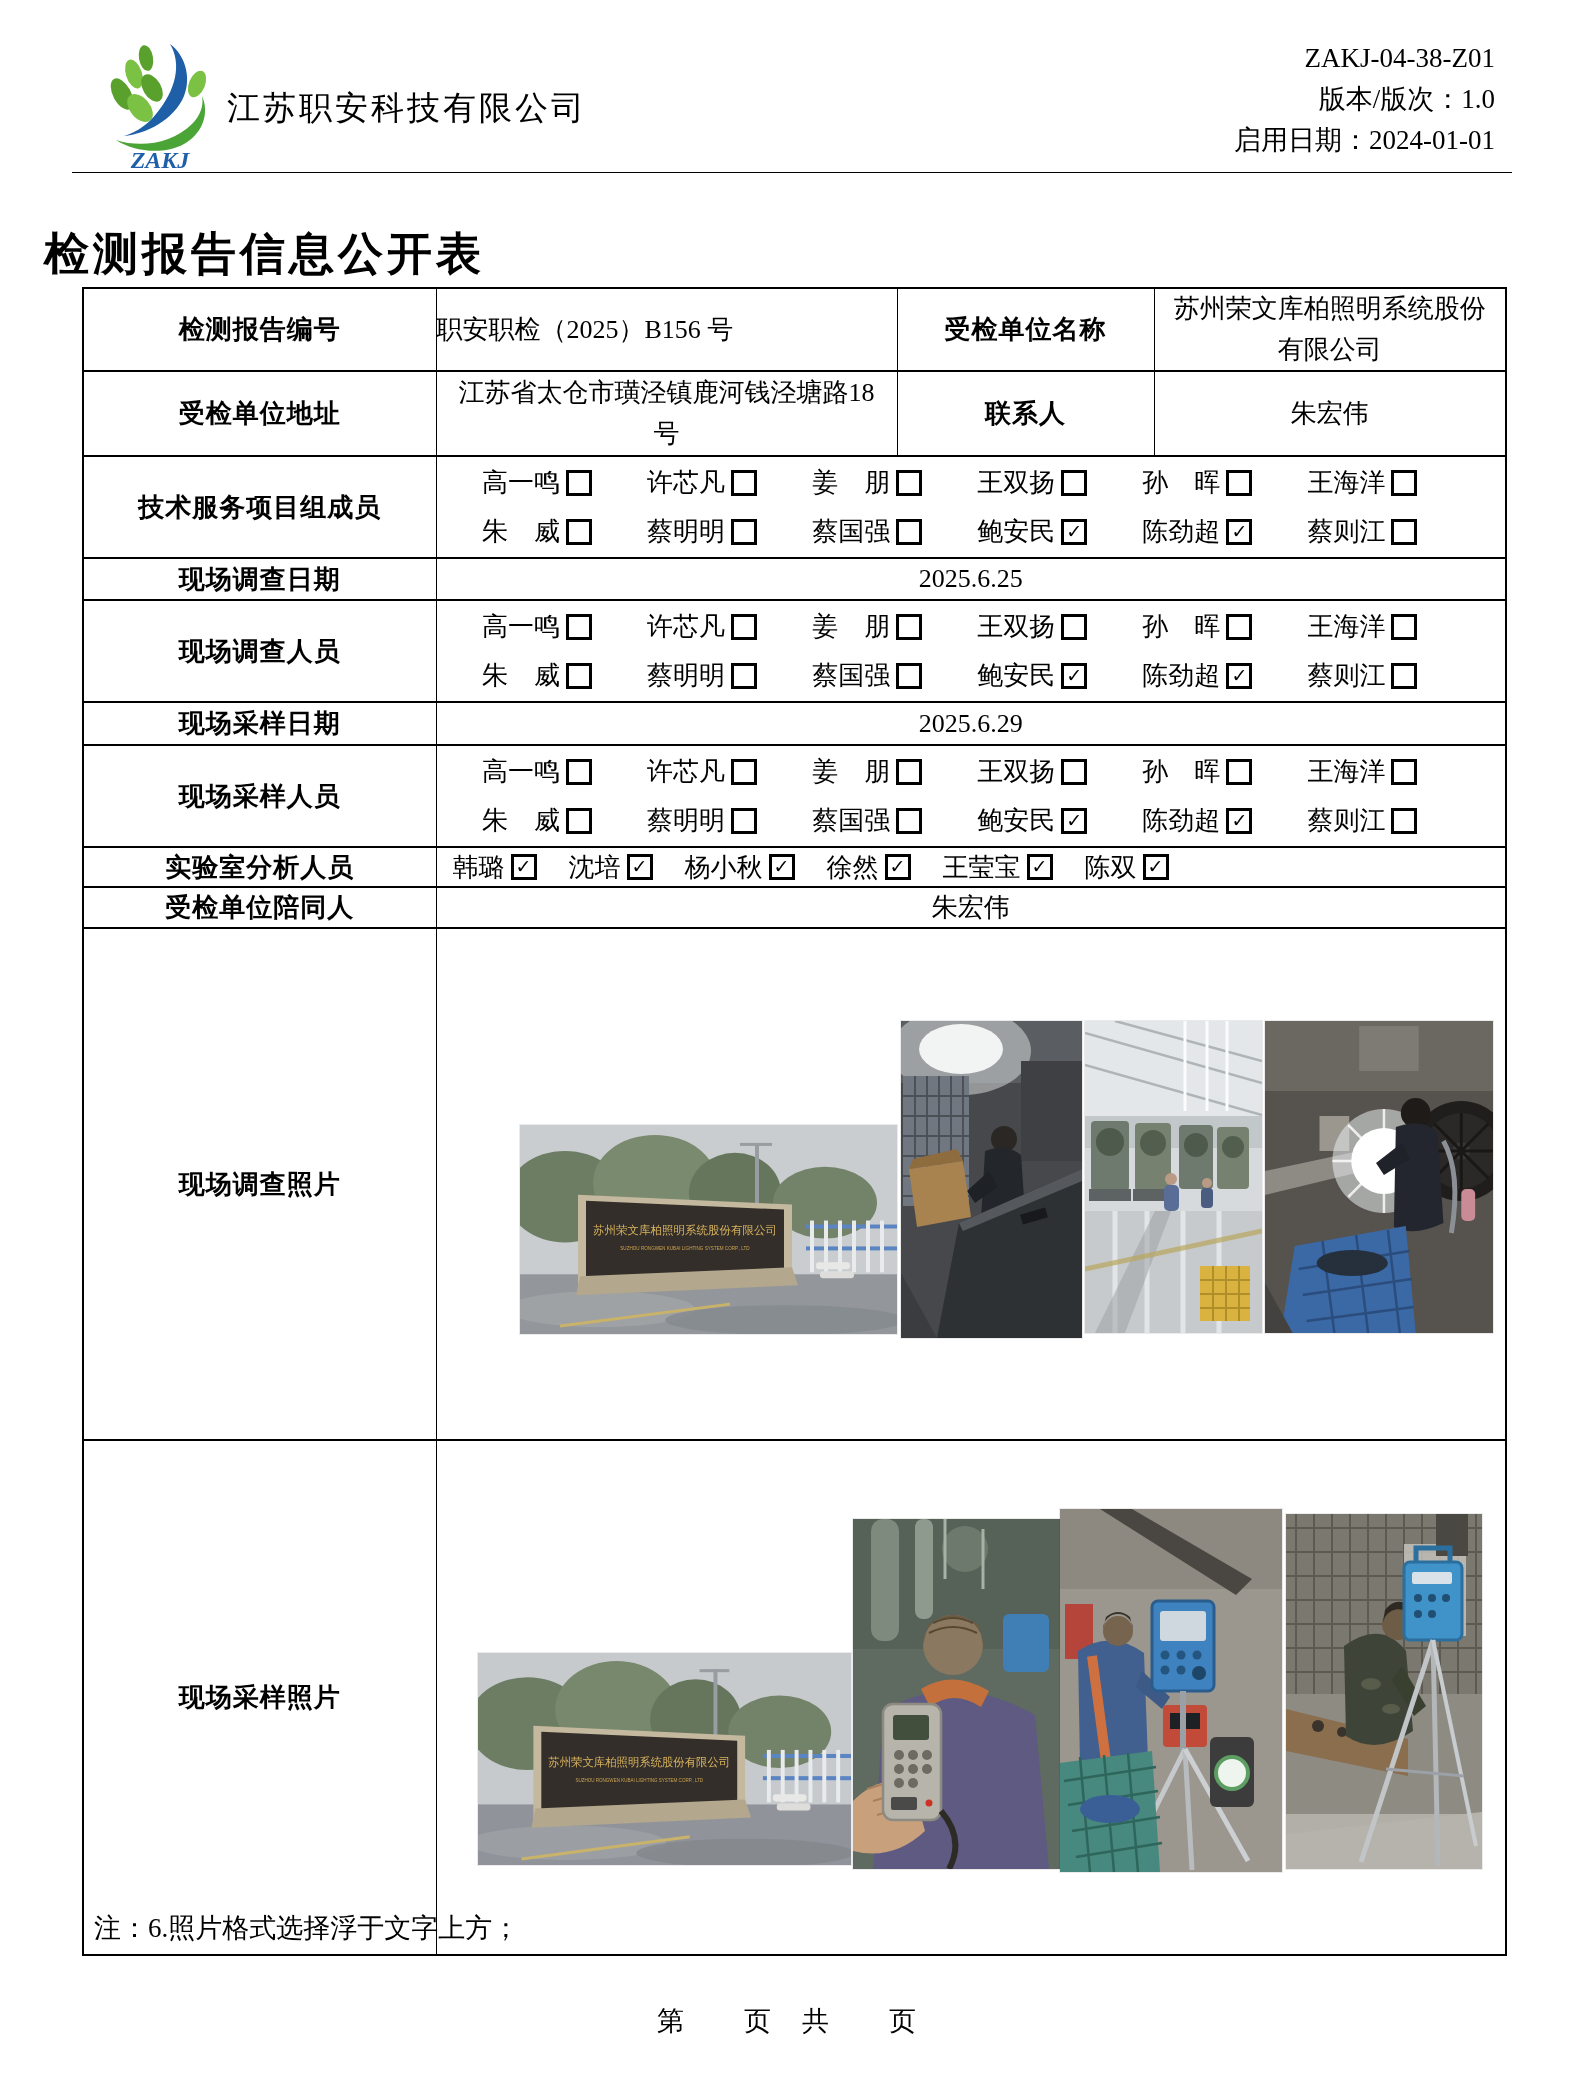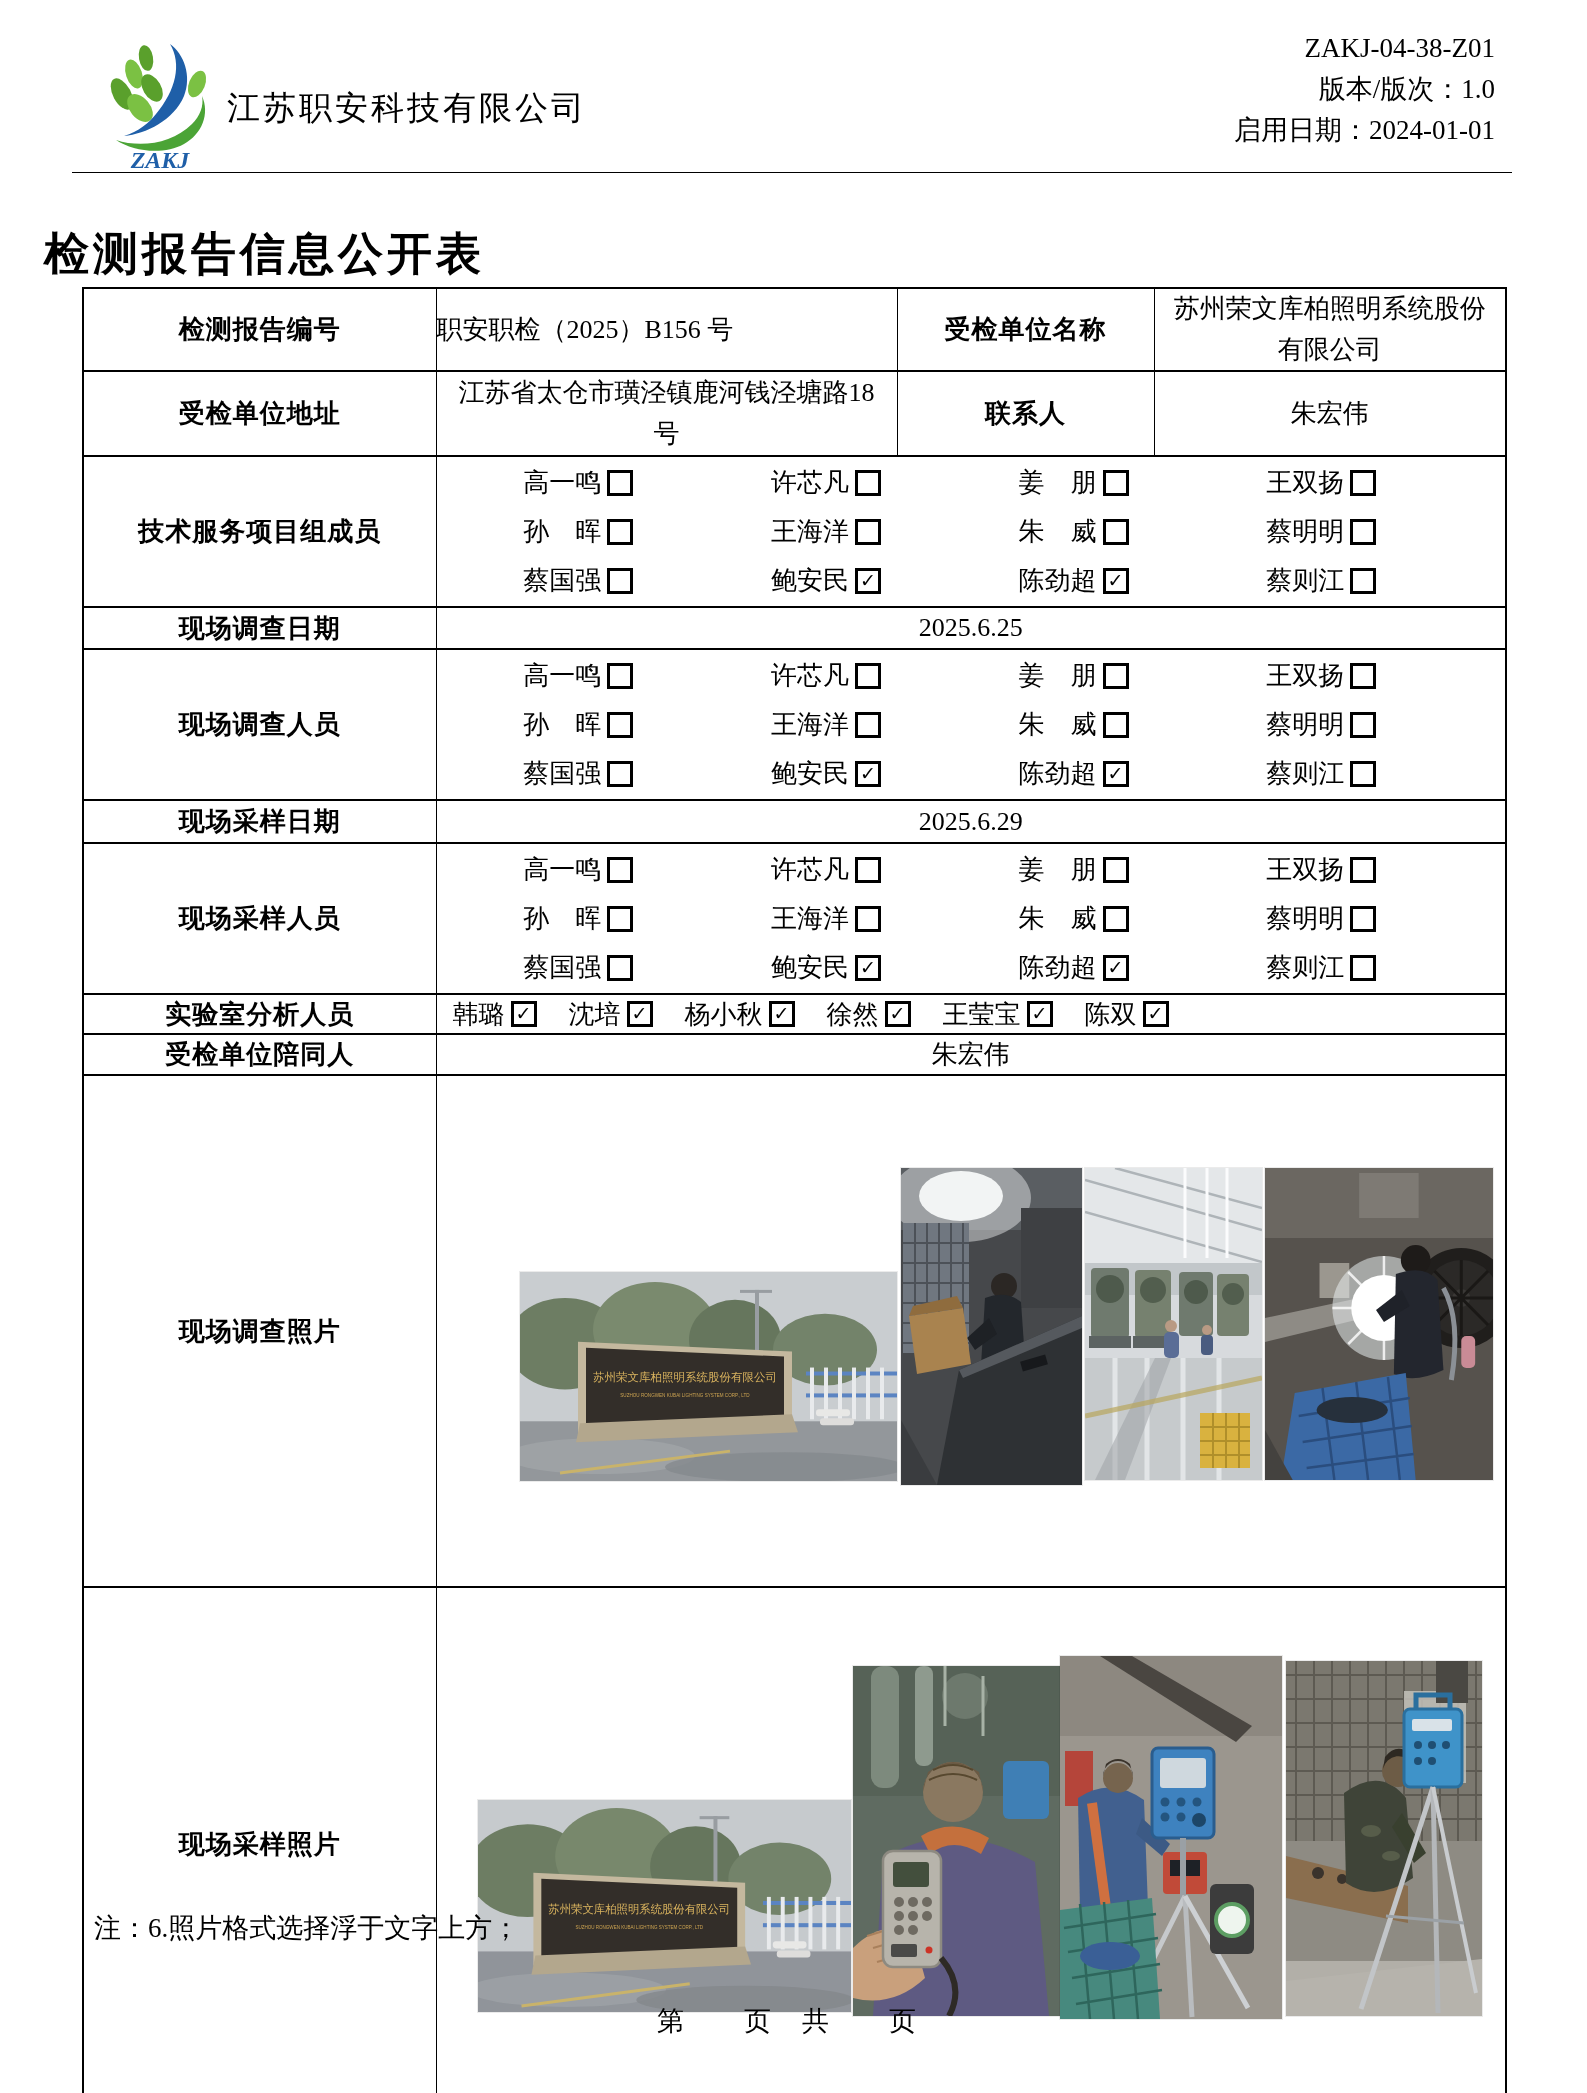--- a/index.html
+++ b/index.html
@@ -2,41 +2,41 @@
 <html lang="zh"><head>
 <meta charset="utf-8">
 <style>
   html,body{margin:0;padding:0;background:#ffffff;}
   .page{position:relative;width:1587px;height:2093px;background:#fff;color:#000;
         font-family:"Liberation Serif","DejaVu Serif",serif;overflow:hidden;}
 
   
   .logo-wrap{position:absolute;left:100px;top:36px;width:120px;height:138px;}
   .company-name{position:absolute;left:227px;top:86px;font-size:33px;letter-spacing:3px;}
-  .hdr-right{position:absolute;right:92px;top:28px;text-align:right;
+  .hdr-right{position:absolute;right:92px;top:38px;text-align:right;
              font-size:27px;line-height:41px;}
   .header-rule{position:absolute;left:72px;top:172px;width:1440px;border-top:1.5px solid #000;}
 
   
   .doc-title{position:absolute;left:4px;right:0;top:224px;
              font-family:"Liberation Sans","DejaVu Sans",sans-serif;
              font-weight:700;font-size:45px;letter-spacing:4px;margin-left:40px;}
 
   
   table.info{position:absolute;left:82px;top:287px;width:1423px;
              border-collapse:collapse;table-layout:fixed;border:2.5px solid #000;}
   table.info td{border:1px solid #000;border-top:2px solid #000;border-bottom:2px solid #000;
                 padding:0;vertical-align:middle;font-size:26px;overflow:hidden;}
   td.lbl{font-family:"Liberation Sans","DejaVu Sans",sans-serif;font-weight:700;
          text-align:center;font-size:25px;letter-spacing:1px;}
   td.center{text-align:center;}
   .val-bold{font-weight:400;padding-left:14px;}
   .wrapbox{margin:0 auto;line-height:1.55;word-break:break-all;text-align:center;}
 
-  .roster{display:grid;grid-template-columns:repeat(4,1fr);row-gap:14px;
+  .roster{display:grid;grid-template-columns:repeat(6,1fr);row-gap:14px;
           padding:8px 60px 8px 18px;}
   .person{display:flex;align-items:center;justify-content:center;white-space:nowrap;}
   .cb{display:inline-block;width:20px;height:20px;border:3px solid #000;margin-left:6px;
       text-align:center;line-height:19px;font-size:19px;font-weight:700;
       font-family:"DejaVu Sans",sans-serif;flex:0 0 auto;}
   .lab-list{display:flex;gap:32px;padding-left:16px;}
   .lab-list .person{justify-content:flex-start;}
 
   .photo-cell{position:relative;}
   .photo{position:absolute;display:block;box-shadow:0 0 0 1px rgba(0,0,0,0.08);}

